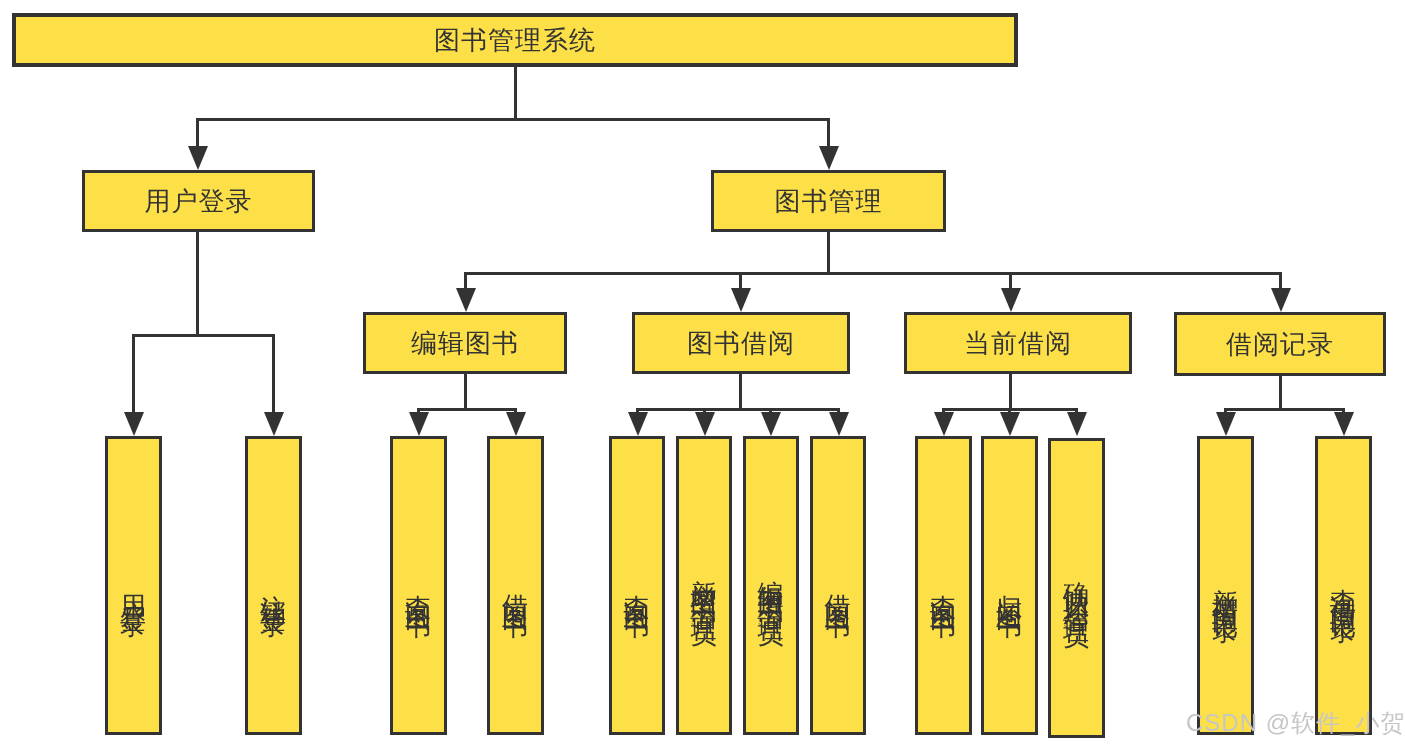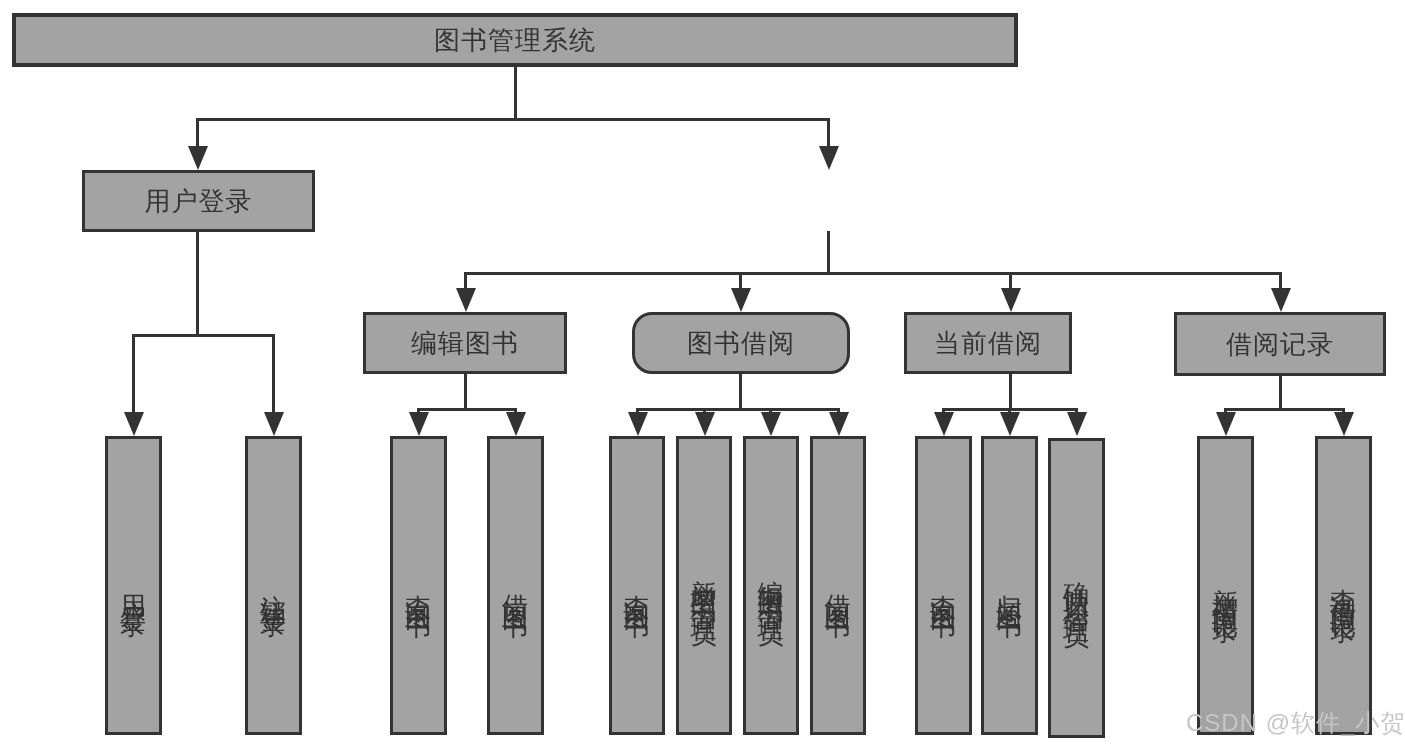--- a/index.html
+++ b/index.html
@@ -1,21 +1,21 @@
 <!DOCTYPE html>
 <html><head>
 <meta charset="utf-8">
 <style>
   html,body{margin:0;padding:0;background:#ffffff;}
   .stage{
     position:relative;width:1405px;height:747px;background:#ffffff;overflow:hidden;
     font-family:"Liberation Sans","DejaVu Sans",sans-serif;
   }
   .box{
-    position:absolute;background:#a3a3a3;border:3px solid #333333;
+    position:absolute;background:#fde047;border:3px solid #333333;
     display:flex;align-items:center;justify-content:center;box-sizing:border-box;
   }
   .box.root{border-width:4px;}
   .hlabel{
     font-size:26px;color:#333333;letter-spacing:1px;white-space:nowrap;line-height:1;
   }
   .vlabel{
     writing-mode:vertical-rl;text-orientation:mixed;font-size:26px;color:#333333;
     letter-spacing:6px;line-height:1;
   }
@@ -42,40 +42,43 @@
   </div>
 
   <div class="vline" style="left:514px;top:66px;height:54px;"></div>
   <div class="hline" style="left:196px;top:118px;width:634px;"></div>
   <div class="arrow" style="left:196px;top:118px;height:28px;"></div>
   <div class="arrow" style="left:827px;top:118px;height:28px;"></div>
 
   <div class="box" style="left:82px;top:170px;width:233px;height:62px;">
     <span class="hlabel">用户登录</span>
   </div>
+  <div class="box" style="left:711px;top:170px;width:235px;height:62px;">
+    <span class="hlabel">图书管理</span>
+  </div>
 
   <div class="vline" style="left:196px;top:231px;height:106px;"></div>
   <div class="hline" style="left:132px;top:334px;width:143px;"></div>
   <div class="arrow" style="left:132px;top:334px;height:78px;"></div>
   <div class="arrow" style="left:272px;top:334px;height:78px;"></div>
 
   <div class="vline" style="left:827px;top:231px;height:44px;"></div>
   <div class="hline" style="left:464px;top:272px;width:818px;"></div>
   <div class="arrow" style="left:464px;top:272px;height:16px;"></div>
   <div class="arrow" style="left:739px;top:272px;height:16px;"></div>
   <div class="arrow" style="left:1009px;top:272px;height:16px;"></div>
   <div class="arrow" style="left:1279px;top:272px;height:16px;"></div>
 
   <div class="box" style="left:363px;top:312px;width:204px;height:62px;">
     <span class="hlabel">编辑图书</span>
   </div>
-  <div class="box" style="left:632px;top:312px;width:218px;height:62px;border-radius:20px;">
+  <div class="box" style="left:632px;top:312px;width:218px;height:62px;">
     <span class="hlabel">图书借阅</span>
   </div>
-  <div class="box" style="left:904px;top:312px;width:168px;height:62px;">
+  <div class="box" style="left:904px;top:312px;width:228px;height:62px;">
     <span class="hlabel">当前借阅</span>
   </div>
   <div class="box" style="left:1174px;top:312px;width:212px;height:64px;">
     <span class="hlabel">借阅记录</span>
   </div>
 
   <div class="vline" style="left:464px;top:373px;height:38px;"></div>
   <div class="hline" style="left:417px;top:408px;width:100px;"></div>
   <div class="arrow" style="left:417px;top:408px;height:4px;"></div>
   <div class="arrow" style="left:514px;top:408px;height:4px;"></div>

